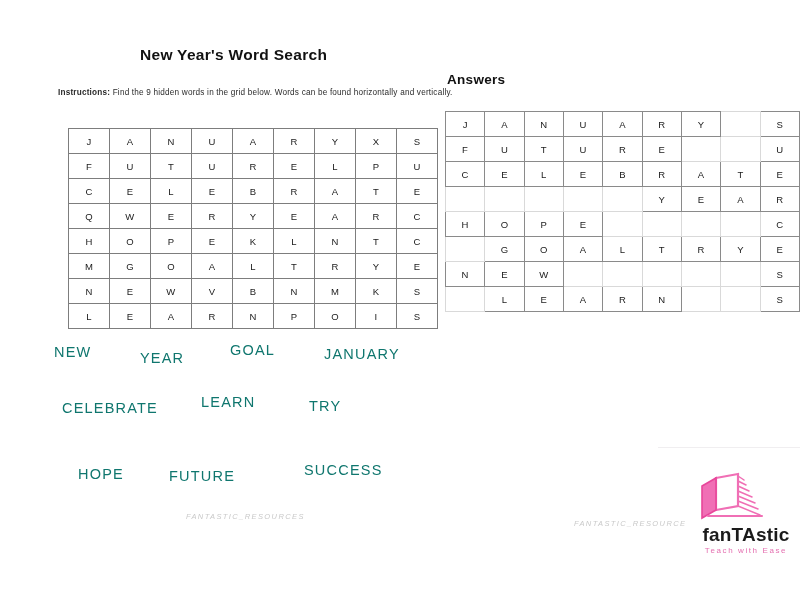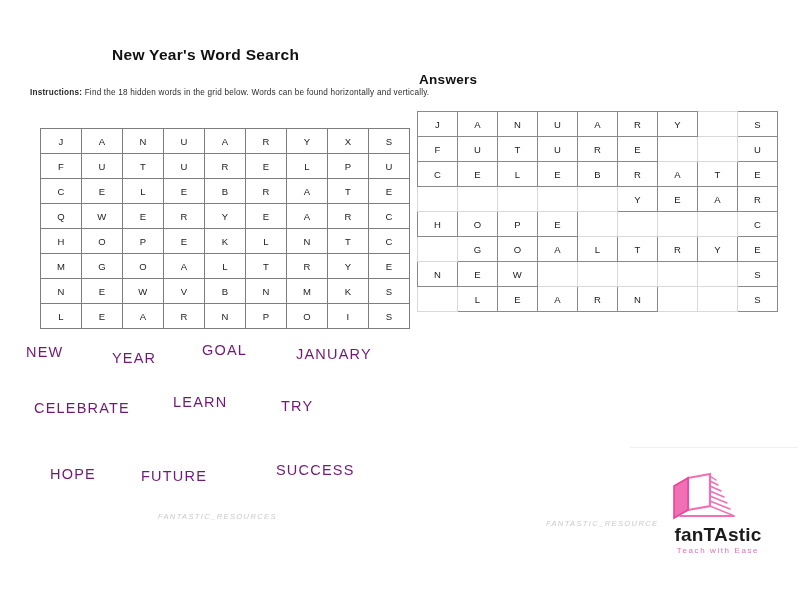--- a/index.html
+++ b/index.html
@@ -11,20 +11,21 @@
     height: 600px;
     background: #ffffff;
     font-family: "Liberation Sans", sans-serif;
     color: #1a1a1a;
     overflow: hidden;
     position: relative;
   }
   .page {
     position: absolute;
     inset: 0;
+    margin-left: 28px;
   }
 
   
   .title {
     position: absolute;
     left: 112px;
     top: 46px;
     font-size: 15.5px;
     font-weight: bold;
     letter-spacing: 0.3px;
@@ -102,21 +103,21 @@
     position: absolute;
     left: 0;
     top: 330px;
     width: 420px;
     height: 175px;
   }
   .word {
     position: absolute;
     font-size: 14.5px;
     letter-spacing: 1.2px;
-    color: #701a75;
+    color: #0f766e;
     white-space: nowrap;
   }
 
   
   .watermark {
     position: absolute;
     font-size: 7.5px;
     letter-spacing: 1.4px;
     color: #c9c9c9;
     white-space: nowrap;
@@ -167,21 +168,21 @@
   }
 </style>
 </head>
 <body>
 
 <div class="page">
 
   <div class="title">New Year's Word Search</div>
 
   <div class="instructions">
-    <span class="lead">Instructions:</span><span> Find the 18 hidden words in the grid below. Words can be found horizontally and vertically.</span>
+    <span class="lead">Instructions:</span><span> Find the 9 hidden words in the grid below. Words can be found horizontally and vertically.</span>
   </div>
 
   <div class="answers-heading">Answers</div>
 
   <table class="grid" id="puzzle-grid">
       <tbody>
         <tr>
           <td>J</td>
           <td>A</td>
           <td>N</td>

